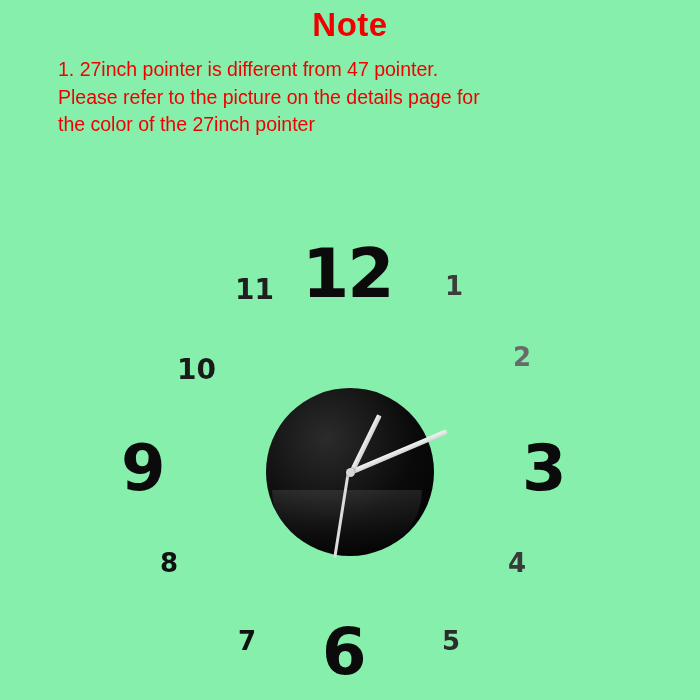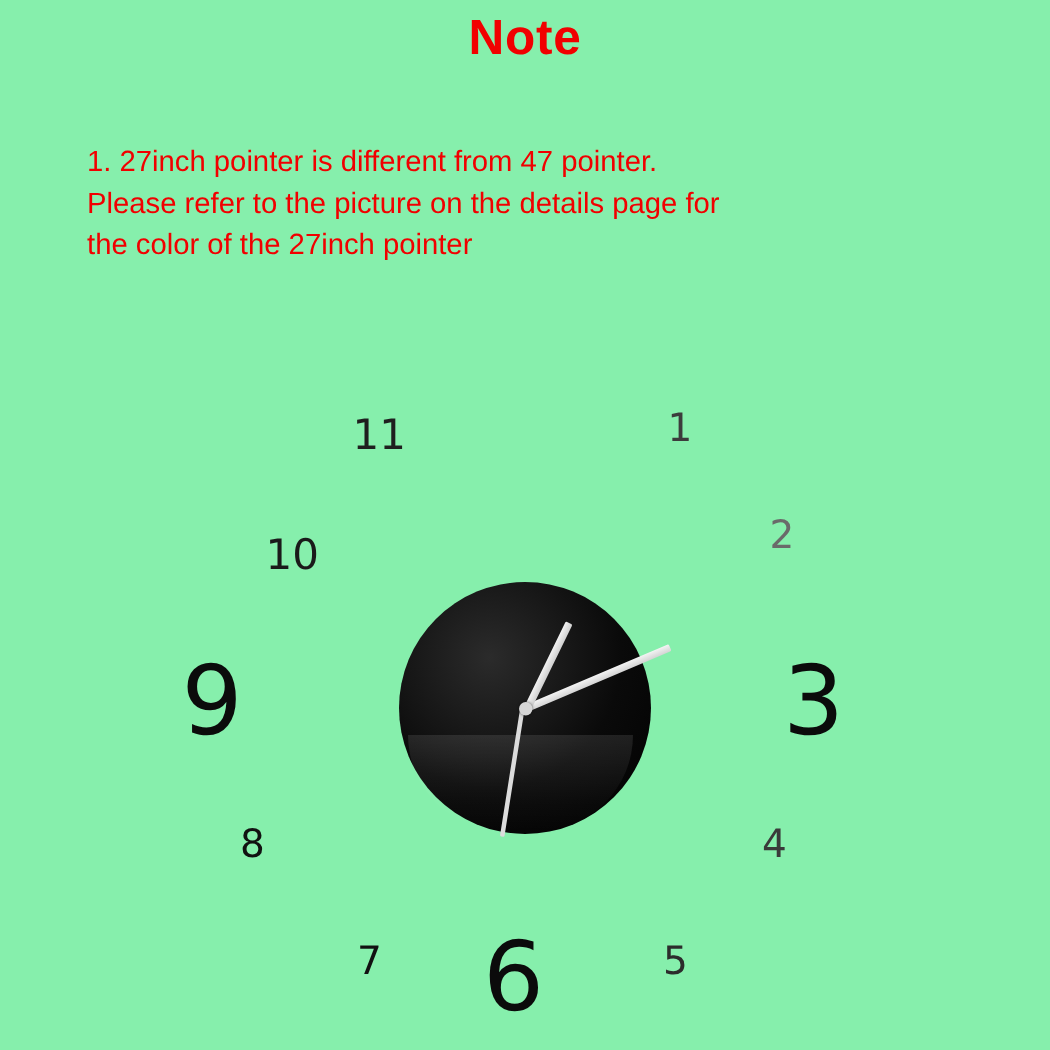--- a/index.html
+++ b/index.html
@@ -34,21 +34,20 @@
     letter-spacing: 0.5px;
   }
   .note-body {
     position: absolute;
     top: 56px;
     left: 58px;
     width: 600px;
     color: #f10000;
     font-size: 19.5px;
     line-height: 27.5px;
-    margin-top: 39px;
   }
   .note-p {
     margin: 0 0 14px 0;
     white-space: pre-line;
   }
 
   
   .clock {
     position: absolute;
     top: 240px;
@@ -114,21 +113,21 @@
     height: 3px;
     margin-top: -1.5px;
     transform: rotate(99deg);
     background: #dcdcdc;
   }
 
   
   .num {
     position: absolute;
     color: #0b0b0b;
-    font-weight: normal;
+    font-weight: bold;
     font-family: "DejaVu Sans", sans-serif;
     line-height: 1;
     user-select: none;
   }
   .n12 { left: 212px; top: 0px;   font-size: 68px; letter-spacing: -2px; }
   .n3  { left: 432px; top: 196px; font-size: 64px; }
   .n6  { left: 232px; top: 380px; font-size: 64px; }
   .n9  { left: 31px;  top: 196px; font-size: 64px; }
   .n1  { left: 355px; top: 33px;  font-size: 26px; color: #3c3c3c; }
   .n2  { left: 423px; top: 104px; font-size: 26px; color: #6a6a6a; }
@@ -155,20 +154,21 @@
   <div class="clock">
 
     <div class="dial"></div>
     <div class="dial-gloss"></div>
 
     <div class="hand hand-minute"></div>
     <div class="hand hand-hour"></div>
     <div class="hand hand-second"></div>
     <div class="hub"></div>
 
+    <div class="num n12">12</div>
     <div class="num n1">1</div>
     <div class="num n2">2</div>
     <div class="num n3">3</div>
     <div class="num n4">4</div>
     <div class="num n5">5</div>
     <div class="num n6">6</div>
     <div class="num n7">7</div>
     <div class="num n8">8</div>
     <div class="num n9">9</div>
     <div class="num n10">10</div>

